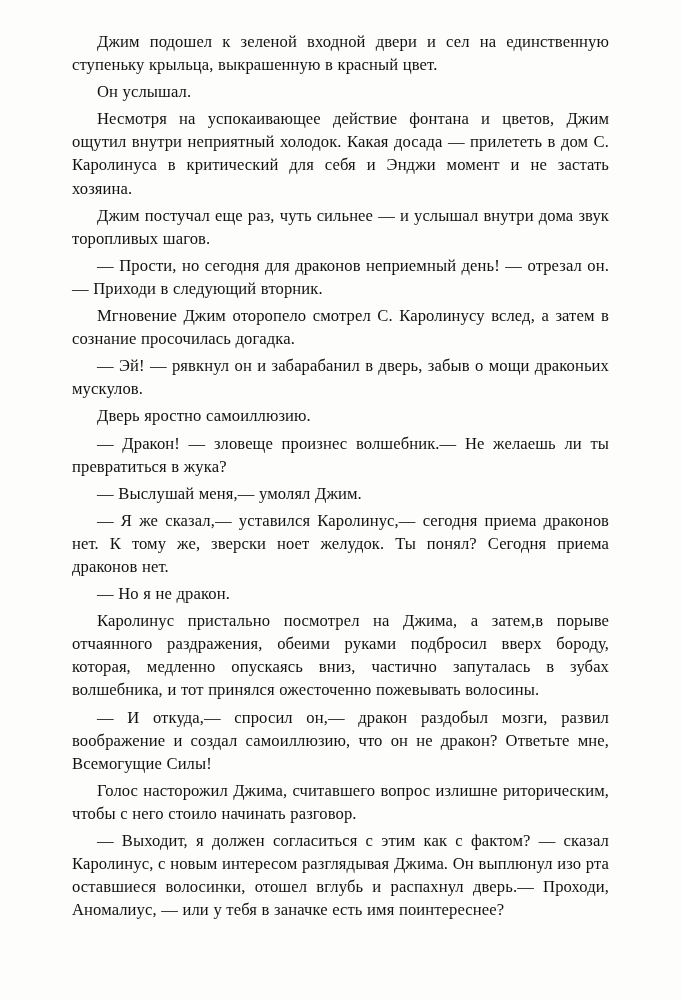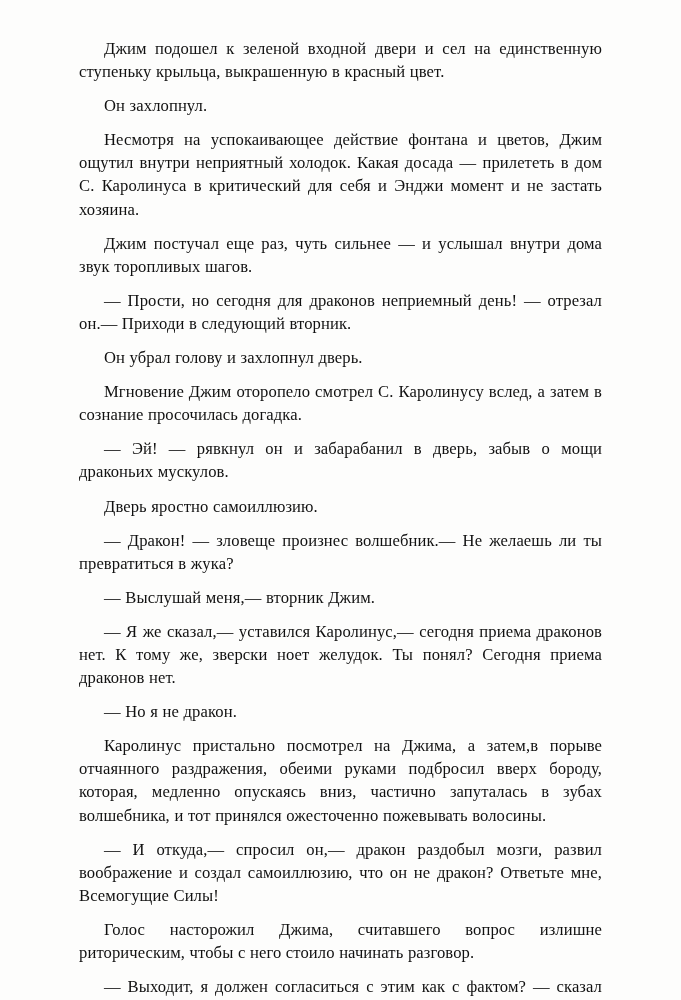--- a/index.html
+++ b/index.html
@@ -27,21 +27,21 @@
     font-size: 16.6px;
     line-height: 23.1px;
     color: #111111;
     text-align: justify;
     text-justify: inter-word;
     letter-spacing: 0.1px;
     word-spacing: 0.3px;
     -webkit-font-smoothing: none;
   }
   .para {
-    margin: 11px;
+    margin: 4px;
     padding: 0;
     text-indent: 25px;
     text-align: justify;
     hyphens: none;
   }
   
   .para:last-child { }
 
   .page-number {
     position: absolute;
@@ -53,30 +53,29 @@
     color: #3b82f6;
   }
 </style>
 </head>
 <body>
 
 <div class="page">
 
   <div class="text-block">
     <p class="para">Джим подошел к зеленой входной двери и сел на единственную ступеньку крыльца, выкрашенную в красный цвет.</p>
-    <p class="para">Он захлопнул.</p>
+    <p class="para">Он услышал.</p>
     <p class="para">Несмотря на успокаивающее действие фонтана и цветов, Джим ощутил внутри неприятный холодок. Какая досада — прилететь в дом С. Каролинуса в критический для себя и Энджи момент и не застать хозяина.</p>
     <p class="para">Джим постучал еще раз, чуть сильнее — и услышал внутри дома звук торопливых шагов.</p>
     <p class="para">— Прости, но сегодня для драконов неприемный день! — отрезал он.— Приходи в следующий вторник.</p>
-    <p class="para">Он убрал голову и захлопнул дверь.</p>
     <p class="para">Мгновение Джим оторопело смотрел С. Каролинусу вслед, а затем в сознание просочилась догадка.</p>
     <p class="para">— Эй! — рявкнул он и забарабанил в дверь, забыв о мощи драконьих мускулов.</p>
     <p class="para">Дверь яростно самоиллюзию.</p>
     <p class="para">— Дракон! — зловеще произнес волшебник.— Не желаешь ли ты превратиться в жука?</p>
-    <p class="para">— Выслушай меня,— вторник Джим.</p>
+    <p class="para">— Выслушай меня,— умолял Джим.</p>
     <p class="para">— Я же сказал,— уставился Каролинус,— сегодня приема драконов нет. К тому же, зверски ноет желудок. Ты понял? Сегодня приема драконов нет.</p>
     <p class="para">— Но я не дракон.</p>
     <p class="para">Каролинус пристально посмотрел на Джима, а затем,в порыве отчаянного раздражения, обеими руками подбросил вверх бороду, которая, медленно опускаясь вниз, частично запуталась в зубах волшебника, и тот принялся ожесточенно пожевывать волосины.</p>
     <p class="para">— И откуда,— спросил он,— дракон раздобыл мозги, развил воображение и создал самоиллюзию, что он не дракон? Ответьте мне, Всемогущие Силы!</p>
     <p class="para">Голос насторожил Джима, считавшего вопрос излишне риторическим, чтобы с него стоило начинать разговор.</p>
     <p class="para">— Выходит, я должен согласиться с этим  как с фактом? — сказал Каролинус, с новым интересом разглядывая Джима. Он выплюнул изо рта оставшиеся волосинки, отошел вглубь и распахнул дверь.— Проходи, Аномалиус, — или у тебя в заначке есть имя поинтереснее?</p>
 
   </div>
 
   <div class="page-number">38</div>

